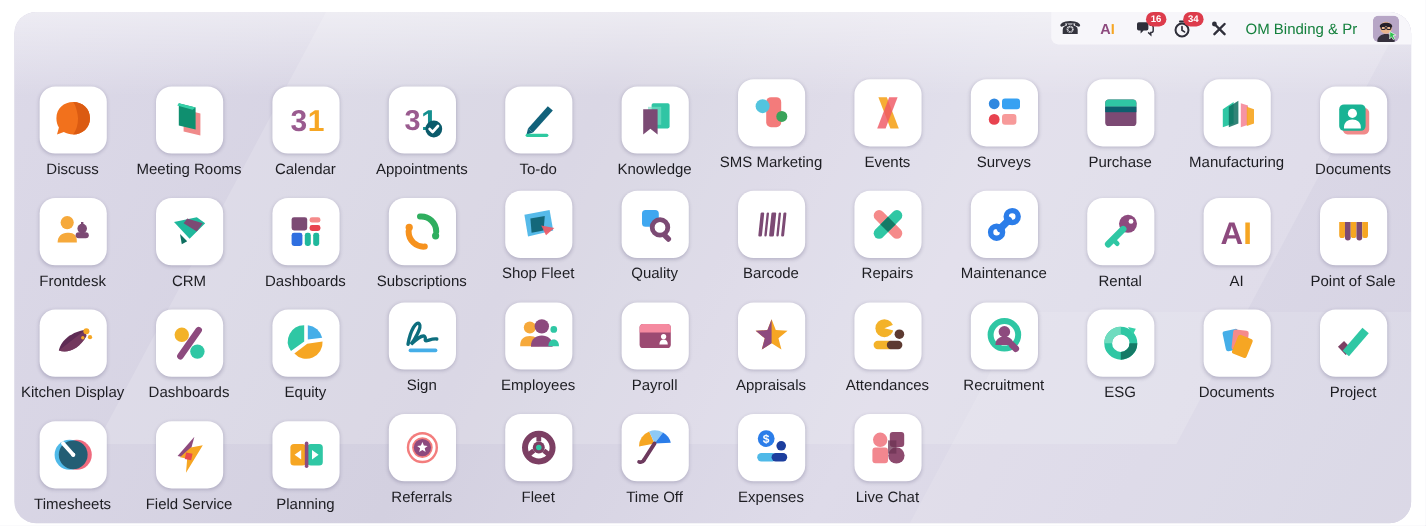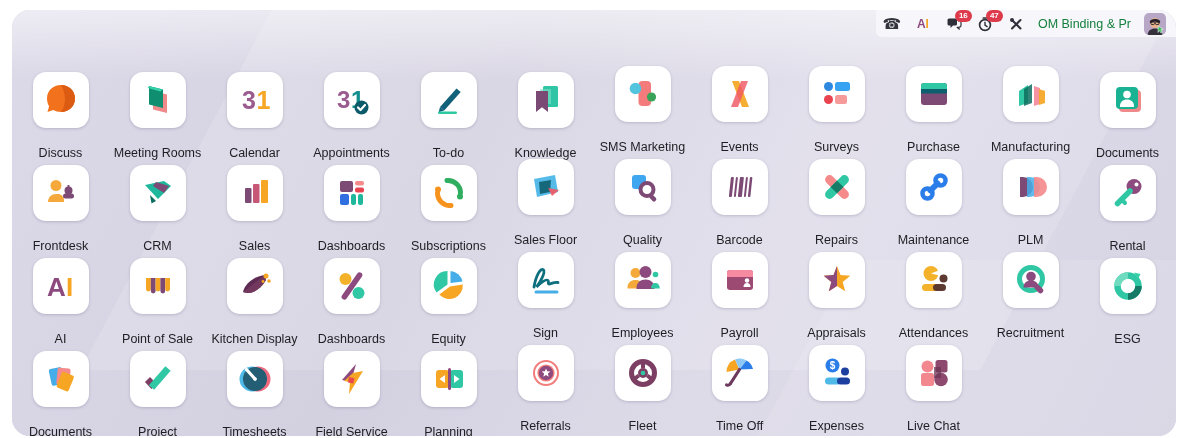--- a/index.html
+++ b/index.html
@@ -28,21 +28,21 @@
     font-size:8px;font-weight:bold;line-height:1;padding:2px 4px;border-radius:8px;
     min-width:8px;text-align:left;}
   .company{font-size:12.5px;color:#15803d;white-space:nowrap;cursor:pointer;}
   .avatar{width:22px;height:22px;border-radius:5px;overflow:hidden;cursor:pointer;flex:0 0 auto;}
   .grid{position:absolute;left:0;right:0;top:62px;display:grid;
     grid-template-columns:repeat(12,1fr);z-index:2;}
   .app{height:93px;display:flex;flex-direction:column;align-items:center;cursor:pointer;}
   .app.up{transform:translateY(-6px);text-align:right;}
   .tile{width:56px;height:56px;background:#ffffff;border-radius:13px;
     box-shadow:0 1px 3px rgba(55,50,90,.22);display:flex;align-items:center;justify-content:center;}
-  .lbl{margin-top:18px;font-size:12.5px;color:#1d1d22;white-space:nowrap;}
+  .lbl{margin-top:6px;font-size:12.5px;color:#1d1d22;white-space:nowrap;}
 </style>
 </head>
 <body>
 
 <div class="window">
   <div class="bg-grad"></div>
   <div class="streak1"></div>
   <div class="streak2"></div>
   <div class="bg-top"></div>
 
@@ -60,21 +60,21 @@
         <path d="M12 5h1.3A1.6 1.6 0 0 1 15 6.6v2.8A1.6 1.6 0 0 1 13.4 11H13v2l-2.2-2" fill="none" stroke="#2f2f3a" stroke-width="1.2"></path>
       </svg>
       <span class="badge">16</span>
     </span>
     <span class="tb-icon">
       <svg viewBox="0 0 16 16" width="16" height="16">
         <circle cx="8" cy="9" r="5.4" fill="none" stroke="#2f2f3a" stroke-width="1.7"></circle>
         <path d="M8 6.2v3l2.1 1.4" stroke="#2f2f3a" stroke-width="1.4" fill="none" stroke-linecap="round"></path>
         <path d="M6.3 2h3.4" stroke="#2f2f3a" stroke-width="1.7" stroke-linecap="round"></path>
       </svg>
-      <span class="badge">47</span>
+      <span class="badge">34</span>
     </span>
     <span class="tb-icon">
       <svg viewBox="0 0 16 16" width="16" height="16">
         <path d="M4 12.5L12.5 4" stroke="#2f2f3a" stroke-width="2" stroke-linecap="round"></path>
         <path d="M4 4l8.5 8.5" stroke="#2f2f3a" stroke-width="2" stroke-linecap="round"></path>
         <circle cx="4" cy="4" r="2" fill="#2f2f3a"></circle>
       </svg>
     </span>
     <span class="company">OM Binding &amp; Pr</span>
     <span class="avatar">
@@ -230,30 +230,20 @@
             <path d="M7 12l13 14 13-13-7-5z" fill="#1fb89c"></path>
             <path d="M18 9l13 4-5 7-11-7z" fill="#7c4a74"></path>
             <path d="M12 22l6 6-4.5 2.5z" fill="#0d6e5f"></path>
           </svg>
     </div>
     <div class="lbl">CRM</div>
   </div>
       <div class="app">
     <div class="tile">
       <svg viewBox="0 0 40 40" width="40" height="40">
-            <rect x="10" y="15" width="6.5" height="15" rx="1" fill="#7c4a74"></rect>
-            <rect x="18" y="11" width="6.5" height="19" rx="1" fill="#c2496b" opacity="0.92"></rect>
-            <rect x="26" y="7" width="7" height="23" rx="1" fill="#f6a623"></rect>
-          </svg>
-    </div>
-    <div class="lbl">Sales</div>
-  </div>
-      <div class="app">
-    <div class="tile">
-      <svg viewBox="0 0 40 40" width="40" height="40">
             <rect x="8" y="8" width="13" height="11" rx="2" fill="#7c4a74"></rect>
             <rect x="23" y="8" width="9" height="4.5" rx="2" fill="#f58a8a"></rect>
             <rect x="23" y="14.5" width="9" height="5" rx="2" fill="#e8434f"></rect>
             <rect x="8" y="21" width="9" height="11" rx="2" fill="#2f6fe0"></rect>
             <rect x="19" y="21" width="5" height="11" rx="2" fill="#1fb89c"></rect>
             <rect x="26" y="21" width="5" height="11" rx="2" fill="#1fb89c"></rect>
           </svg>
     </div>
     <div class="lbl">Dashboards</div>
   </div>
@@ -269,21 +259,21 @@
     <div class="lbl">Subscriptions</div>
   </div>
       <div class="app up">
     <div class="tile">
       <svg viewBox="0 0 40 40" width="40" height="40">
             <path d="M8 12l21-4 3 17-21 5z" fill="#4db6e8" opacity="0.95"></path>
             <path d="M13 15l12-2-1 12-10 2z" fill="#0d5f6e" opacity="0.9"></path>
             <path d="M22 21l11 2-7 6z" fill="#ef5864" opacity="0.92"></path>
           </svg>
     </div>
-    <div class="lbl">Sales Floor</div>
+    <div class="lbl">Shop Fleet</div>
   </div>
       <div class="app up">
     <div class="tile">
       <svg viewBox="0 0 40 40" width="40" height="40">
             <rect x="9" y="8" width="14" height="14" rx="3" fill="#3fa7f0"></rect>
             <circle cx="24" cy="22.5" r="6.5" fill="#fff" stroke="#7c4a74" stroke-width="4"></circle>
             <rect x="28.5" y="26.5" width="8" height="4.5" rx="2" transform="rotate(45 28.5 26.5)" fill="#7c4a74"></rect>
           </svg>
     </div>
     <div class="lbl">Quality</div>
@@ -317,30 +307,20 @@
       <svg viewBox="0 0 40 40" width="40" height="40">
             <g stroke="#2b7de9" fill="none">
               <circle cx="13.5" cy="26.5" r="5" stroke-width="4.5"></circle>
               <circle cx="26.5" cy="13.5" r="5" stroke-width="4.5"></circle>
               <path d="M16.5 23.5l7-7" stroke-width="6" stroke-linecap="round"></path>
             </g>
           </svg>
     </div>
     <div class="lbl">Maintenance</div>
   </div>
-      <div class="app up">
-    <div class="tile">
-      <svg viewBox="0 0 40 40" width="40" height="40">
-            <path d="M9 10h3a10 10 0 0 1 0 20H9z" fill="#7c4a74"></path>
-            <path d="M16 10h3a10 10 0 0 1 0 20h-3z" fill="#45aee8" opacity="0.85"></path>
-            <path d="M23 10h3a10 10 0 0 1 0 20h-3z" fill="#f58a8a" opacity="0.9"></path>
-          </svg>
-    </div>
-    <div class="lbl">PLM</div>
-  </div>
       <div class="app">
     <div class="tile">
       <svg viewBox="0 0 40 40" width="40" height="40">
             <circle cx="26" cy="13.5" r="7.5" fill="#8d4a7e"></circle>
             <circle cx="28.5" cy="11.5" r="2" fill="#fff"></circle>
             <path d="M22 18L9.5 30.5" stroke="#2fc7a4" stroke-width="5.5" stroke-linecap="round"></path>
             <path d="M13.5 26.5l3.5 3.5" stroke="#2fc7a4" stroke-width="4" stroke-linecap="round"></path>
           </svg>
     </div>
     <div class="lbl">Rental</div>

